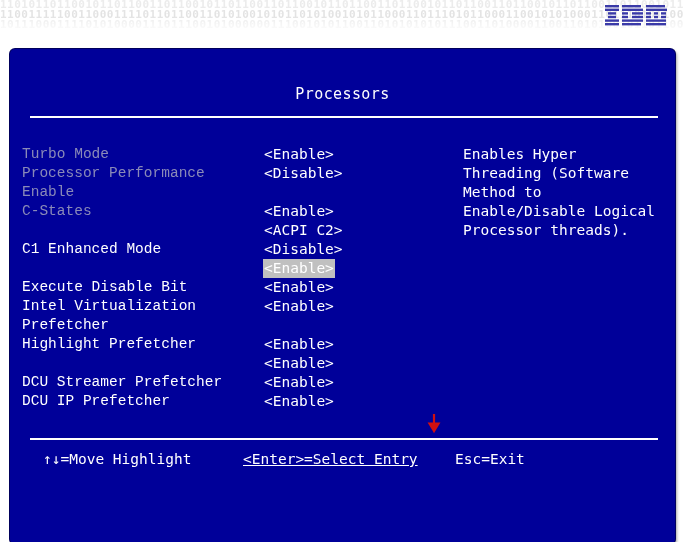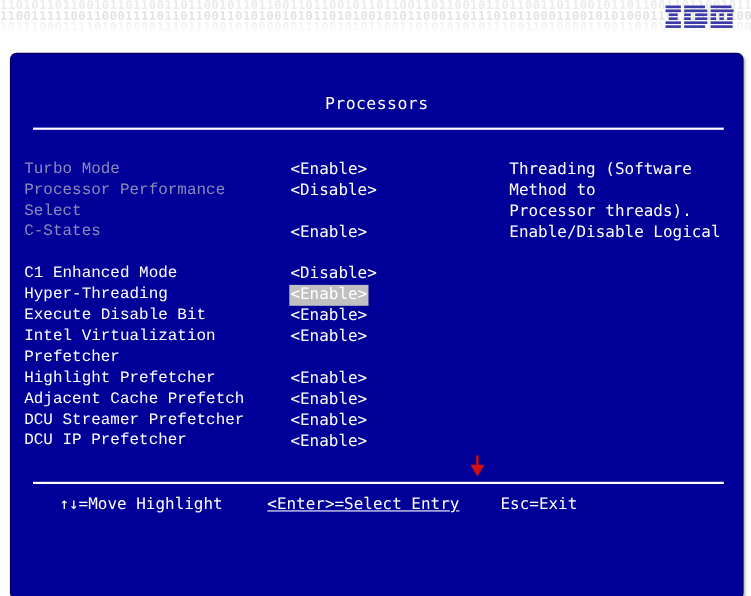--- a/index.html
+++ b/index.html
@@ -167,21 +167,21 @@
     height: 20px;
     color: #ffffff;
     font-size: 14.5px;
     line-height: 20px;
     white-space: nowrap;
   }
   .hint {
     position: absolute;
     top: 0;
   }
-  #hint-move   { left: 24px; text-align: right;  }
+  #hint-move   { left: 13px; text-align: right;  }
   #hint-select { left: 213px; text-decoration: underline; }
   #hint-exit   { left: 425px; }
 </style>
 </head>
 <body>
 
 <div id="banner">
   <div class="binary-row r1">1101011011001011011001101100101101100110110010110110011011001011011001101100101101100110110010110110</div>
   <div class="binary-row r2">1100111110011000111101101100110101001010110101001010110001101110101100011001010100011011101011000110</div>
   <div class="binary-row r3">1011100011110101000011101110010100000011100101011001101010101011100110100001100110101001011011001101</div>
@@ -228,70 +228,70 @@
   <div id="settings-list">
       <div class="setting-row disabled">
         <span class="setting-label">Turbo Mode</span>
         <span class="setting-value">&lt;Enable&gt;</span>
       </div>
       <div class="setting-row disabled">
         <span class="setting-label">Processor Performance</span>
         <span class="setting-value">&lt;Disable&gt;</span>
       </div>
       <div class="setting-row disabled continuation">
-        <span class="setting-label">Select</span>
+        <span class="setting-label">Enable</span>
       </div>
       <div class="setting-row disabled">
         <span class="setting-label">C-States</span>
         <span class="setting-value">&lt;Enable&gt;</span>
       </div>
       <div class="setting-row disabled">
+        <span class="setting-value">&lt;ACPI C2&gt;</span>
       </div>
       <div class="setting-row enabled">
         <span class="setting-label">C1 Enhanced Mode</span>
         <span class="setting-value">&lt;Disable&gt;</span>
       </div>
       <div class="setting-row enabled">
-        <span class="setting-label">Hyper-Threading</span>
         <span class="setting-value highlighted">&lt;Enable&gt;</span>
       </div>
       <div class="setting-row enabled">
         <span class="setting-label">Execute Disable Bit</span>
         <span class="setting-value">&lt;Enable&gt;</span>
       </div>
       <div class="setting-row enabled">
         <span class="setting-label">Intel Virtualization</span>
         <span class="setting-value">&lt;Enable&gt;</span>
       </div>
       <div class="setting-row enabled continuation">
         <span class="setting-label">Prefetcher</span>
       </div>
       <div class="setting-row enabled">
         <span class="setting-label">Highlight Prefetcher</span>
         <span class="setting-value">&lt;Enable&gt;</span>
       </div>
       <div class="setting-row enabled">
-        <span class="setting-label">Adjacent Cache Prefetch</span>
         <span class="setting-value">&lt;Enable&gt;</span>
       </div>
       <div class="setting-row enabled">
         <span class="setting-label">DCU Streamer Prefetcher</span>
         <span class="setting-value">&lt;Enable&gt;</span>
       </div>
       <div class="setting-row enabled">
         <span class="setting-label">DCU IP Prefetcher</span>
         <span class="setting-value">&lt;Enable&gt;</span>
       </div>
     </div>
 
   <div id="help-panel">
+      <div class="help-line">Enables Hyper</div>
       <div class="help-line">Threading (Software</div>
       <div class="help-line">Method to</div>
+      <div class="help-line">Enable/Disable Logical</div>
       <div class="help-line">Processor threads).</div>
-      <div class="help-line">Enable/Disable Logical</div>
     </div>
 
   <svg id="scroll-down-arrow" viewBox="0 0 24 24">
     <path d="M12 3 L12 17 M12 20 L7.5 12.5 L16.5 12.5 Z" stroke="#d01010" stroke-width="2.2" fill="#d01010"></path>
   </svg>
 
   <div class="hr" id="hr-bottom"></div>
 
   <div id="footer-hints">
     <span class="hint" id="hint-move">↑↓=Move Highlight</span>

